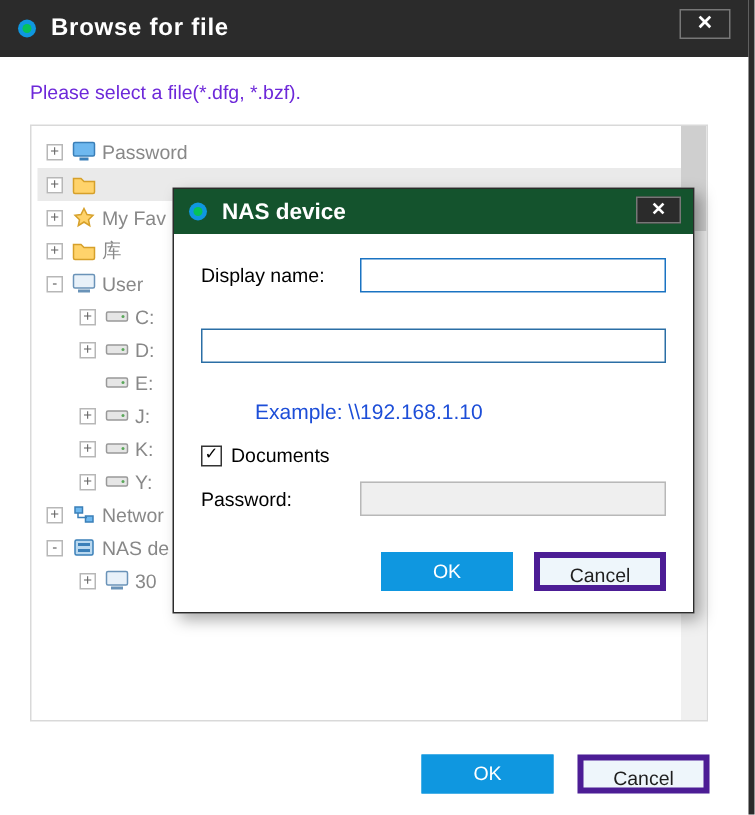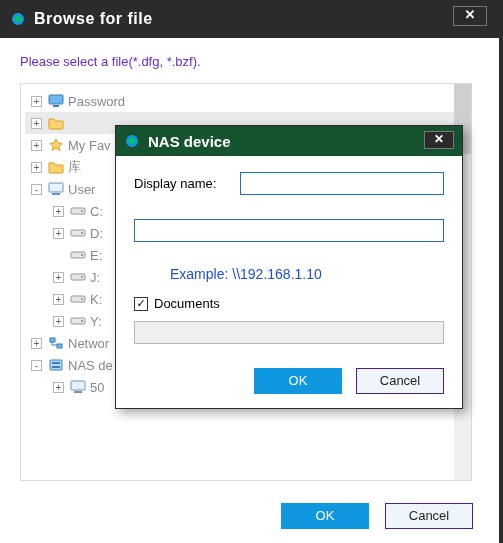--- a/index.html
+++ b/index.html
@@ -108,21 +108,21 @@
   }
   
   .footer {
     position: absolute;
     bottom: 14px; right: 26px;
     display: flex;
     gap: 16px;
   }
   .btn {
     width: 88px; height: 26px;
-    border: 1px solid #4c1d95;
+    border: 4px solid #4c1d95;
     font-size: 13px;
     cursor: pointer;
     text-align: center;
     line-height: 24px;
   }
   .btn.primary {
     background: #0f97e0;
     border: 1px solid #0f97e0;
     color: #fff;
   }
@@ -356,21 +356,21 @@
               </svg></span>
             <span>NAS de</span>
           </div>
           <div class="row">
             <span class="indent" style="width:28px"></span>
             <span class="exp">+</span>
             <span class="node-icon"><svg viewBox="0 0 16 14">
                 <rect x="1" y="1" width="14" height="9" rx="1" fill="#e8f1f9" stroke="#6a93b8"></rect>
                 <rect x="4" y="11" width="8" height="2" fill="#6a93b8"></rect>
               </svg></span>
-            <span>50</span>
+            <span>30</span>
           </div>
         </div>
       <div class="scroll-track">
         <div class="scroll-thumb"></div>
       </div>
     </div>
   </div>
 
   <div class="footer">
     <div class="btn primary">OK</div>
@@ -405,20 +405,21 @@
 
     <div class="chk-row">
       <div class="chk">
         <span>✓</span>
       </div>
       <span>Documents</span>
     </div>
 
 
     <div class="form-row">
+      <div class="form-label">Password:</div>
       <input class="text-input disabled" type="password" disabled="" value="" style="">
     </div>
 
     <div class="modal-actions">
       <div class="btn primary">OK</div>
       <div class="btn secondary">Cancel</div>
     </div>
   </div>
 </div>
 

